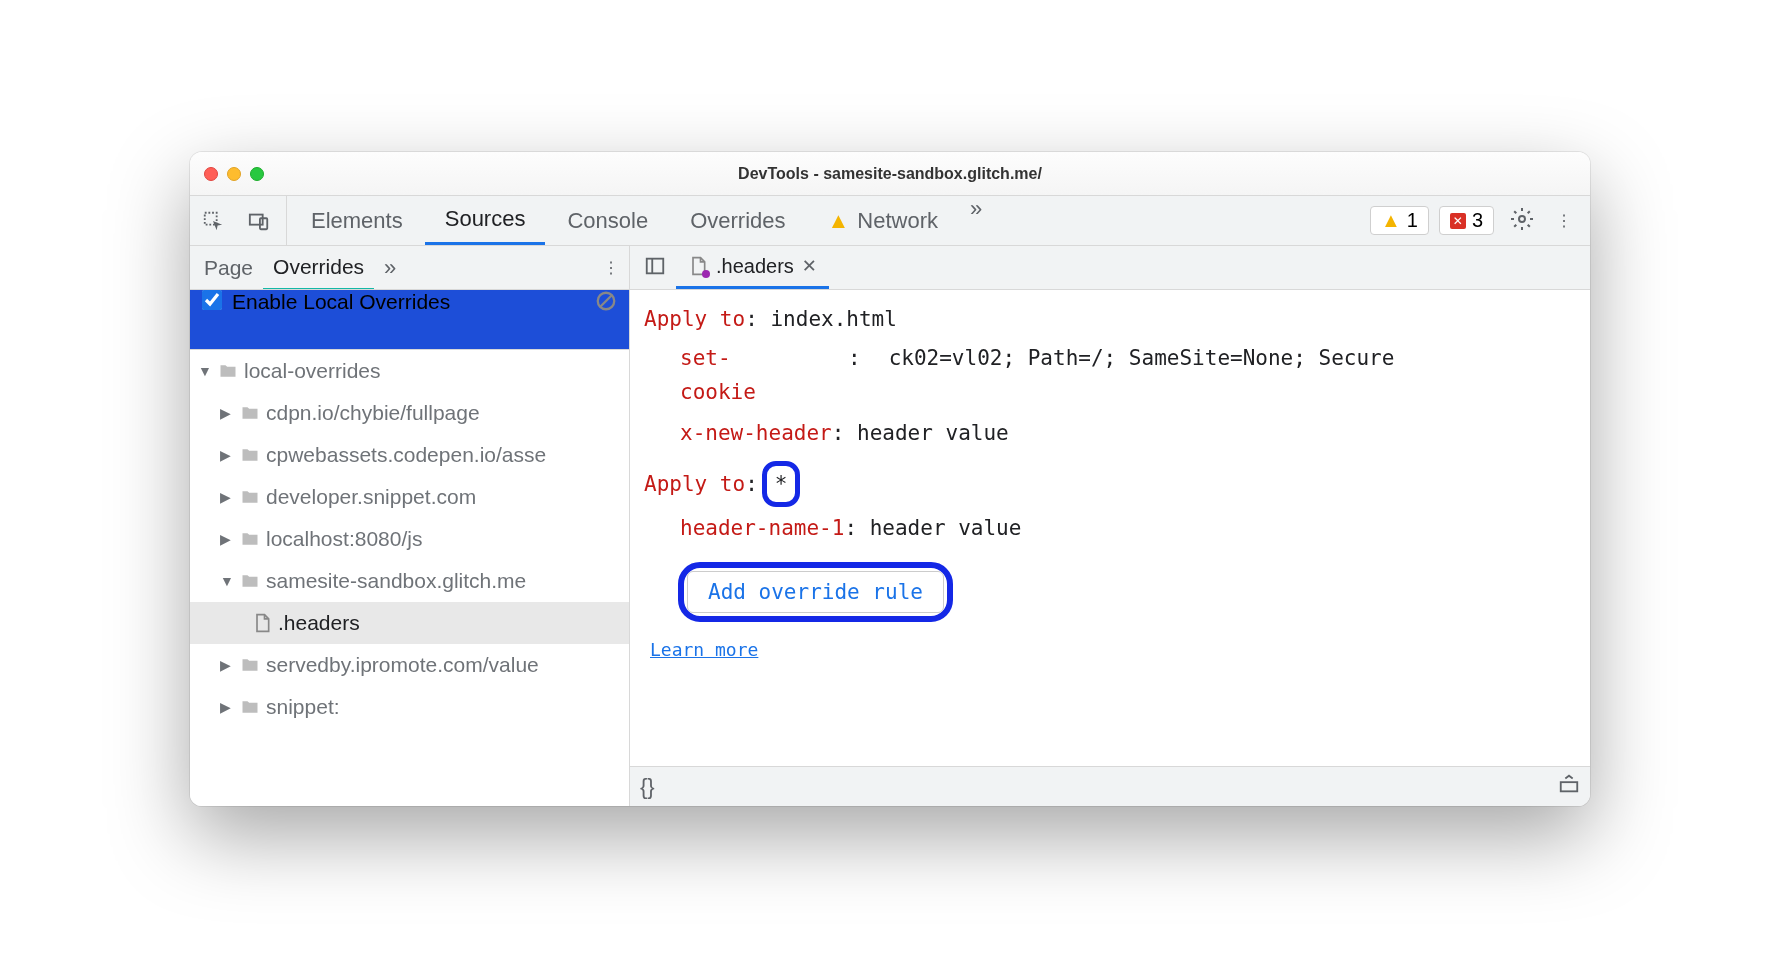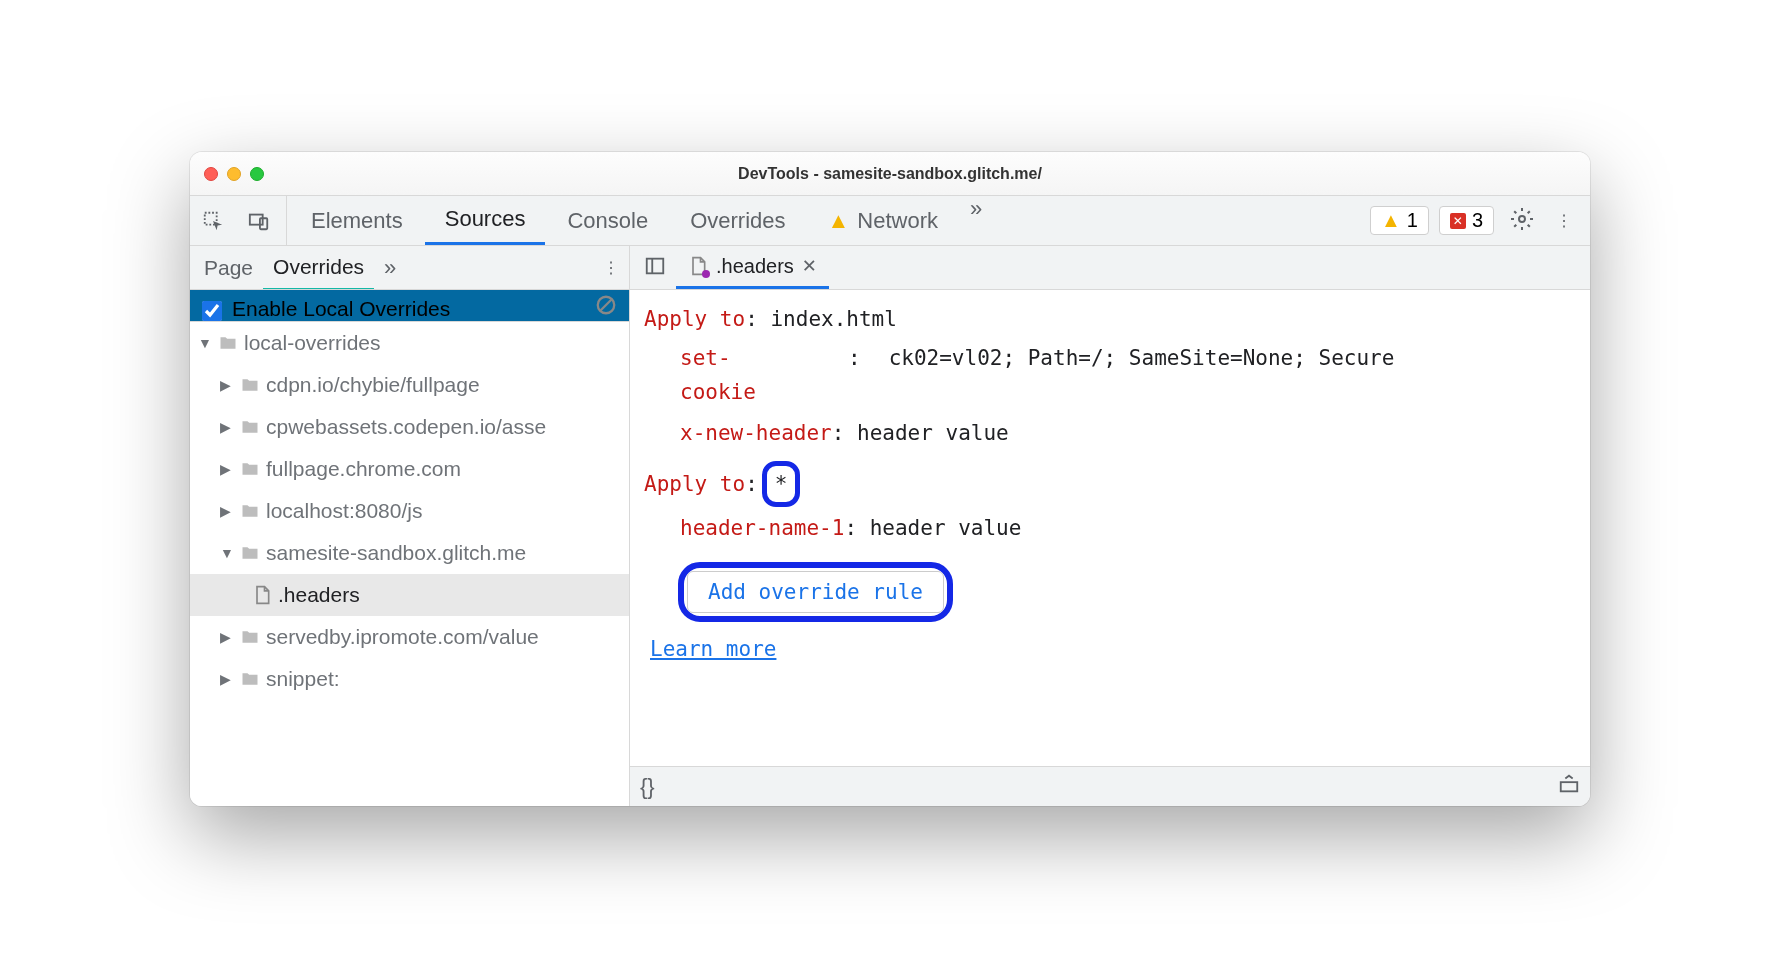--- a/index.html
+++ b/index.html
@@ -62,22 +62,22 @@
 .body { display:flex; height: 560px; }
 .sidebar { width: 440px; border-right:1px solid #d8d8d8; display:flex; flex-direction:column; background:#f1f3f4; }
 .side-tabs {
   height:44px; border-bottom:1px solid #d8d8d8; display:flex; align-items:center; padding:0 4px;
 }
 .side-tab { font-size:21px; color:#5f6368; padding:0 10px; height:100%; display:flex; align-items:center; }
 .side-tab.active { color:#202124; border-bottom:1px solid #14b8a6; }
 .side-tabs .kebab { margin-left:auto; }
 
 .override-row {
-  height:32px; display:flex; align-items:flex-end; padding: 0 12px;
-  border-bottom:1px solid #d8d8d8; background:#0369a1; font-size:21px;
+  height:60px; display:flex; align-items:flex-start; padding: 0 12px;
+  border-bottom:1px solid #d8d8d8; background:#1d4ed8; font-size:21px;
 }
 .override-row input[type=checkbox] {
   width:20px; height:20px; margin-right:10px; accent-color:#1a73e8;
 }
 .cancel-circle { margin-left:auto; color:#888; }
 .cancel-circle svg { width:22px; height:22px; }
 
 .tree { flex:1; overflow:auto; background:#fff; font-size:21px; color:#6f7378; }
 .tree-row { display:flex; align-items:center; height:42px; padding-left:8px; gap:6px; white-space:nowrap; overflow:hidden; }
 .tree-row.selected { background:#e8e8e8; color:#202124; }
@@ -120,21 +120,21 @@
 }
 .btn-ring {
   border:6px solid #1428e6; border-radius:22px; display:inline-block;
   padding:3px; margin-left:34px; margin-top:6px;
 }
 .add-btn {
   border:1px solid #ccc; border-radius:6px; background:#fff;
   padding:8px 20px; font-size:21px; color:#1a73e8; font-family:inherit;
 }
 .learn { margin:10px 0 0 6px; }
-.learn a { color:#1a73e8; font-size:21px; }
+.learn a { color:#1a73e8; font-size:18px; }
 
 .footer {
   height:40px; border-top:1px solid #d8d8d8; background:#f1f3f4;
   display:flex; align-items:center; padding:0 10px; font-size:22px; color:#5f6368;
 }
 .footer .right { margin-left:auto; }
 
 .more-chev { font-size:22px; color:#5f6368; padding:0 10px; }
 .warn-tri { color:#f4b400; }
 .err-sq { background:#d93025; color:#fff; font-size:12px; width:16px; height:16px; display:inline-flex; align-items:center; justify-content:center; border-radius:2px; }
@@ -245,21 +245,21 @@
             </span>
           <span>cpwebassets.codepen.io/asse</span>
         </div>
         <div class="tree-row indent1">
           <span class="tree-arrow">▶</span>
           <span class="folder-ico">
               <svg viewBox="0 0 24 24" fill="currentColor">
                 <path d="M3 5h6l2 2h10v12H3z"></path>
               </svg>
             </span>
-          <span>fullpage.chrome.com</span>
+          <span>developer.snippet.com</span>
         </div>
         <div class="tree-row indent1">
           <span class="tree-arrow">▶</span>
           <span class="folder-ico">
               <svg viewBox="0 0 24 24" fill="currentColor">
                 <path d="M3 5h6l2 2h10v12H3z"></path>
               </svg>
             </span>
           <span>localhost:8080/js</span>
         </div>

